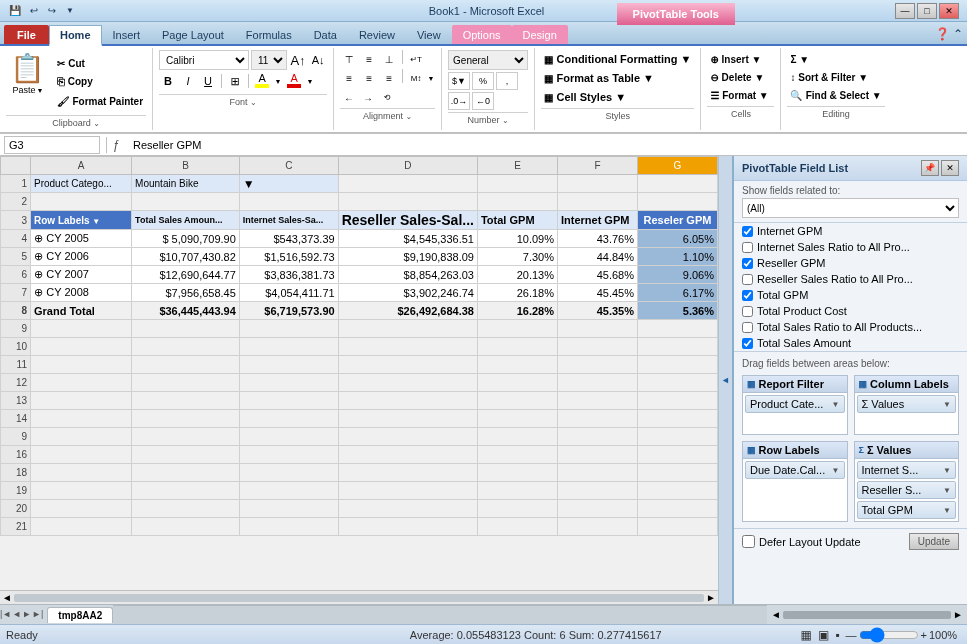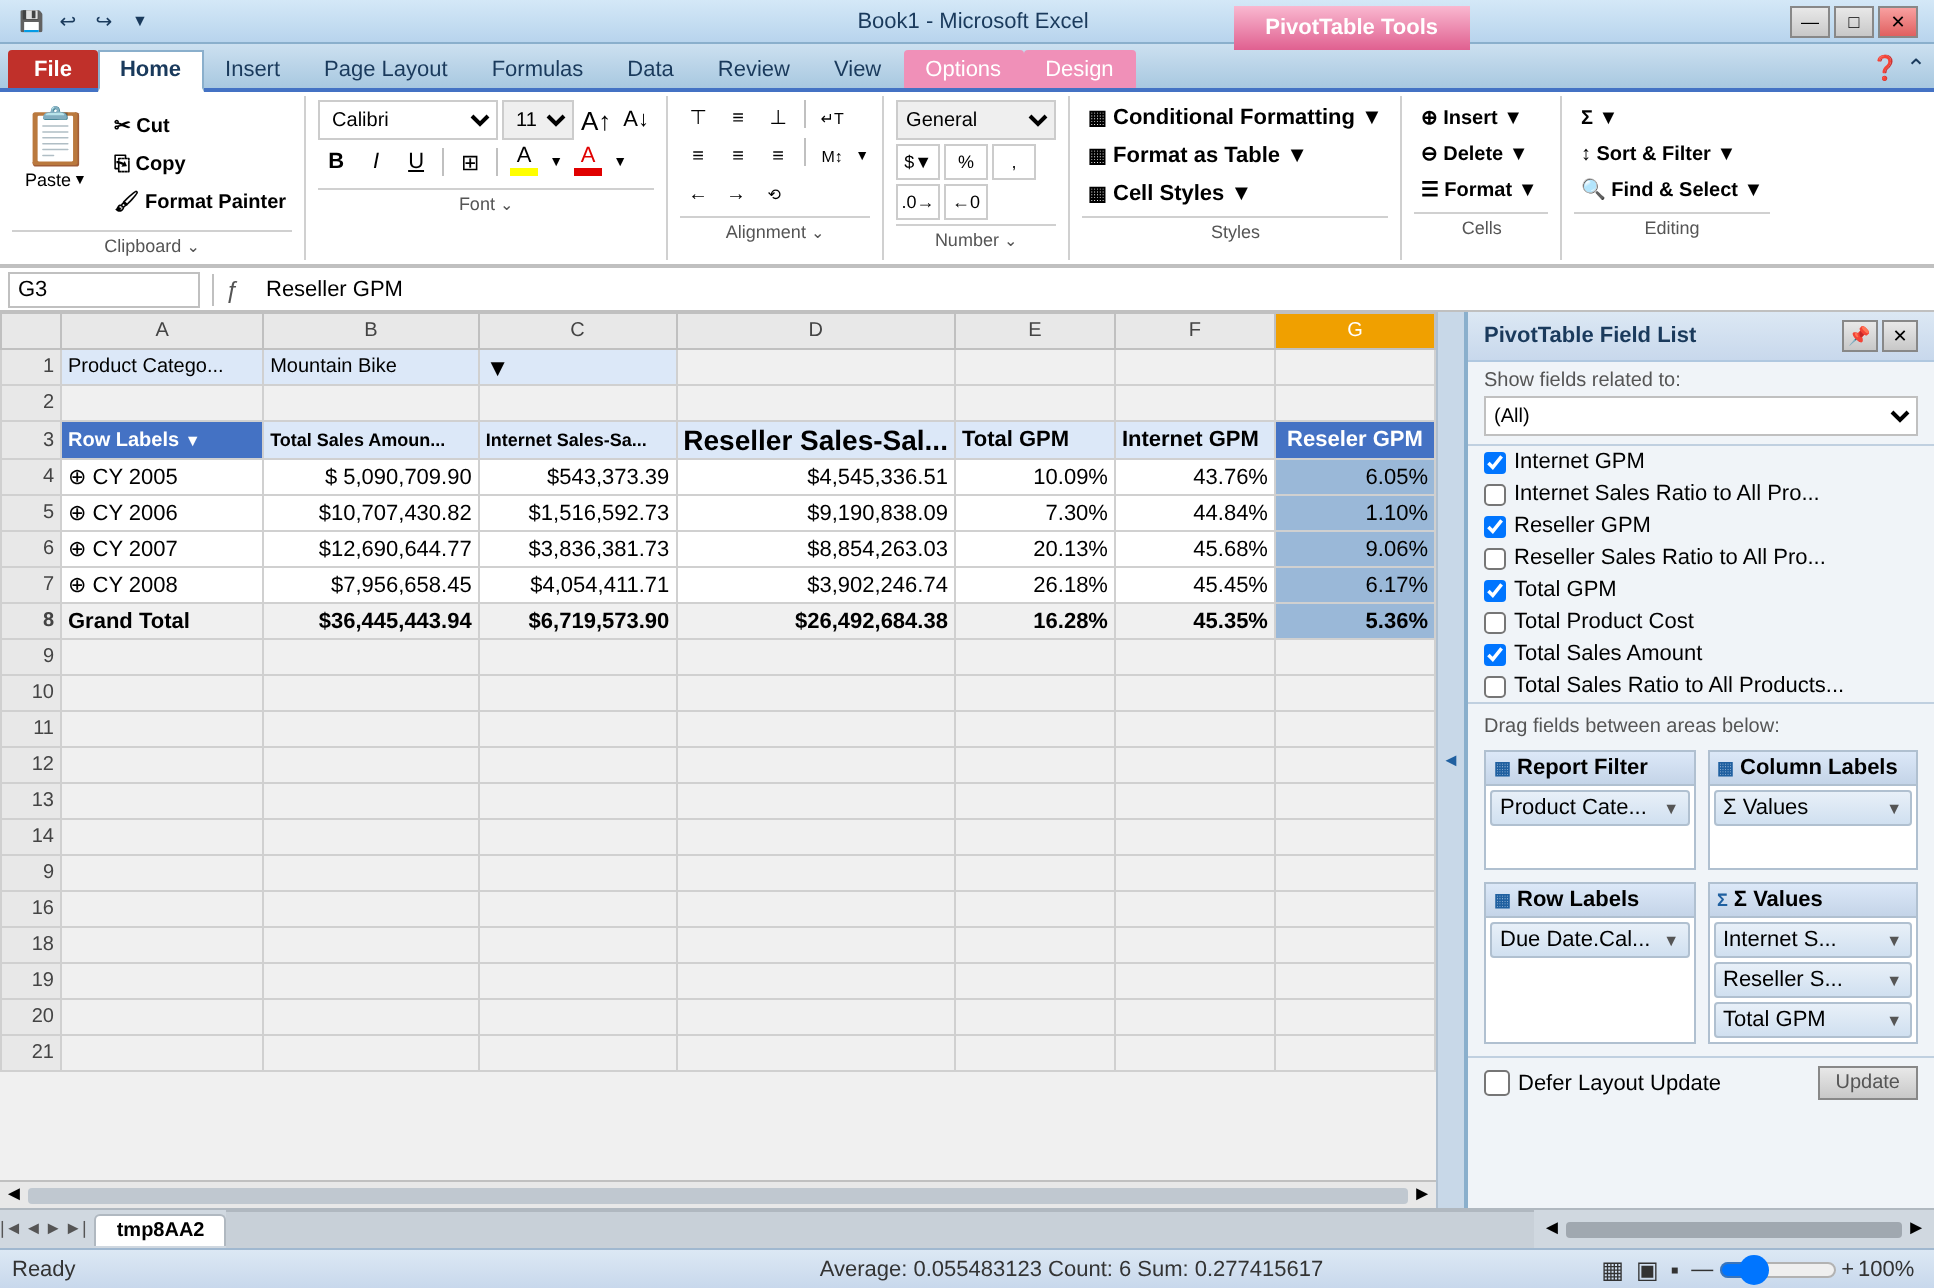--- a/index.html
+++ b/index.html
@@ -809,26 +809,26 @@
       </div>
       <div class="field-item">
         <input type="checkbox" class="field-checkbox" checked="" style="">
         <span class="field-label">Total GPM</span>
       </div>
       <div class="field-item">
         <input type="checkbox" class="field-checkbox" style="">
         <span class="field-label">Total Product Cost</span>
       </div>
       <div class="field-item">
+        <input type="checkbox" class="field-checkbox" style="">
+        <span class="field-label">Total Sales Ratio to All Products...</span>
+      </div>
+      <div class="field-item">
         <input type="checkbox" class="field-checkbox" checked="" style="">
         <span class="field-label">Total Sales Amount</span>
-      </div>
-      <div class="field-item">
-        <input type="checkbox" class="field-checkbox" style="">
-        <span class="field-label">Total Sales Ratio to All Products...</span>
       </div>
     </div>
 
     <div class="drag-section">
       <div class="drag-title">Drag fields between areas below:</div>
       <div class="drag-areas">
 
         <div class="drag-area">
           <div class="drag-area-header">
             <span class="drag-area-icon">▦</span>

